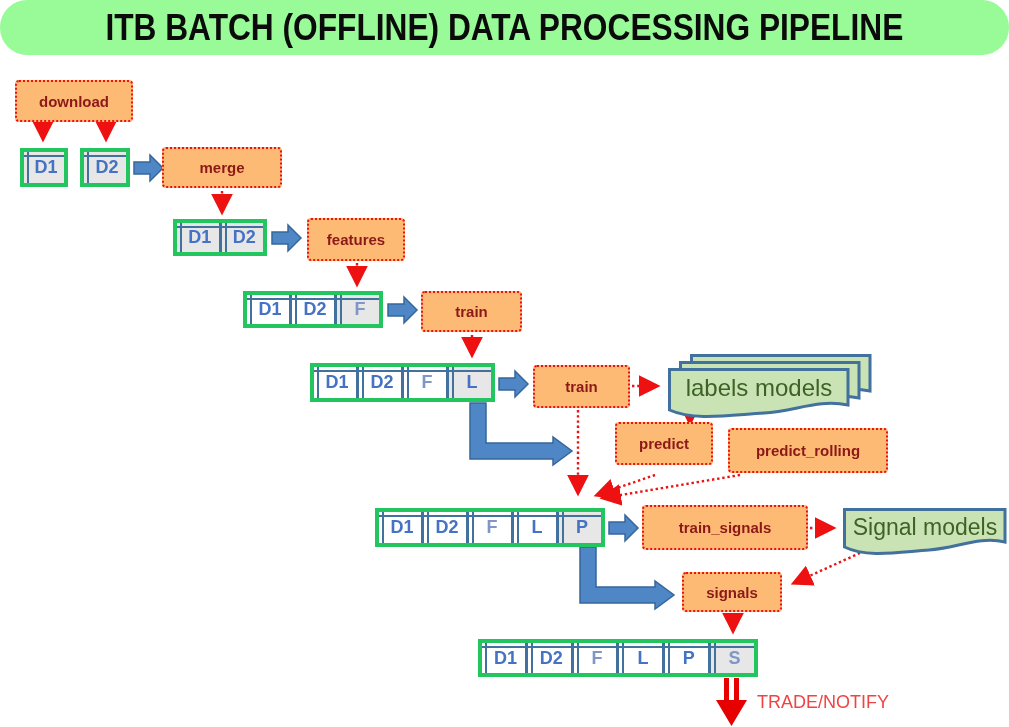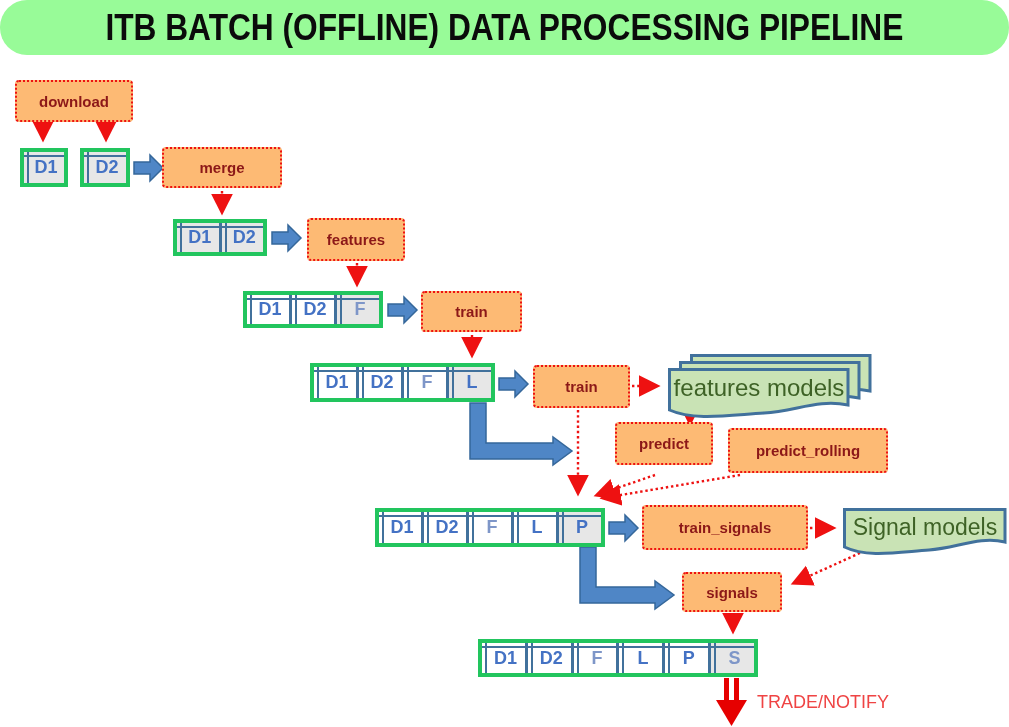--- a/index.html
+++ b/index.html
@@ -97,21 +97,21 @@
   <div class="docwrap" style="left:679px;top:361px;width:182px;height:50px;">
     <svg width="182" height="50" viewBox="0 0 182 50">
       <path d="M1.5,1.5 H180 V37 C150,31 128,43 96,45 C62,47 26,53 1.5,42 Z" fill="#C9E3B5" stroke="#41719C" stroke-width="3"></path>
     </svg>
   </div>
   <div class="docwrap" style="left:668px;top:368px;width:182px;height:50px;">
     <svg width="182" height="50" viewBox="0 0 182 50">
       <path d="M1.5,1.5 H180 V37 C150,31 128,43 96,45 C62,47 26,53 1.5,42 Z" fill="#C9E3B5" stroke="#41719C" stroke-width="3"></path>
     </svg>
   </div>
-  <div class="doclabel" style="left:668px;top:368px;width:182px;height:40px;">features models</div>
+  <div class="doclabel" style="left:668px;top:368px;width:182px;height:40px;">labels models</div>
 
   <div class="docwrap" style="left:843px;top:508px;width:164px;height:48px;">
     <svg width="164" height="48" viewBox="0 0 164 48">
       <path d="M1.5,1.5 H162 V34 C136,28 114,40 86,42 C56,44 24,50 1.5,39 Z" fill="#C9E3B5" stroke="#41719C" stroke-width="3"></path>
     </svg>
   </div>
   <div class="doclabel" style="left:843px;top:508px;width:164px;height:38px;font-size:23px;">Signal models</div>
 
   <div class="action" style="left:15px;top:80px;width:118px;height:42px;">download</div>
   <div class="action" style="left:307px;top:218px;width:98px;height:43px;">features</div>

